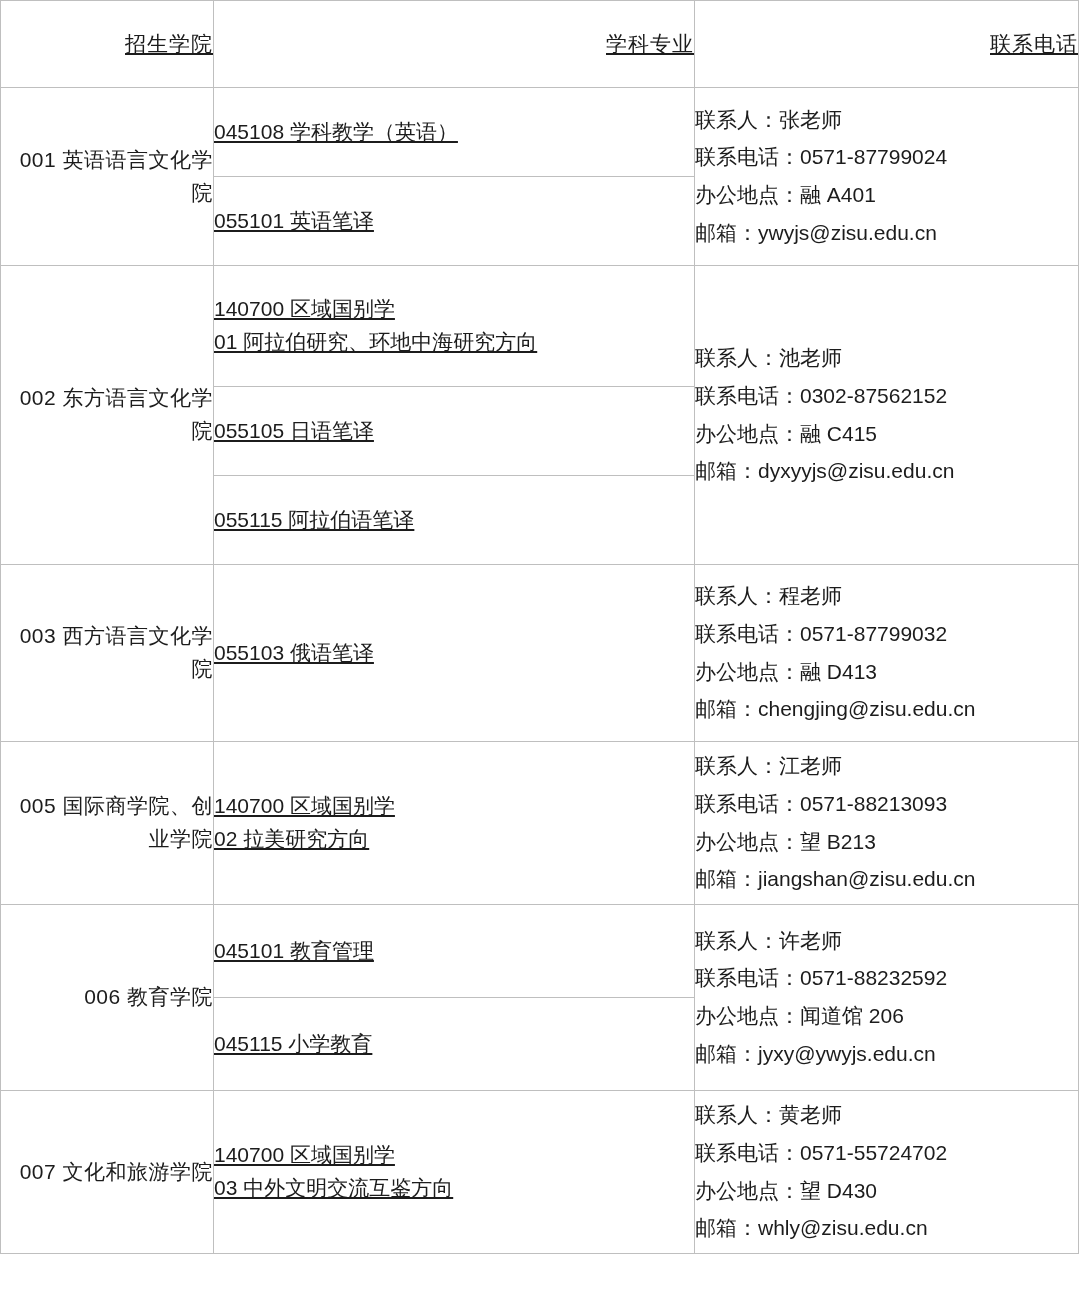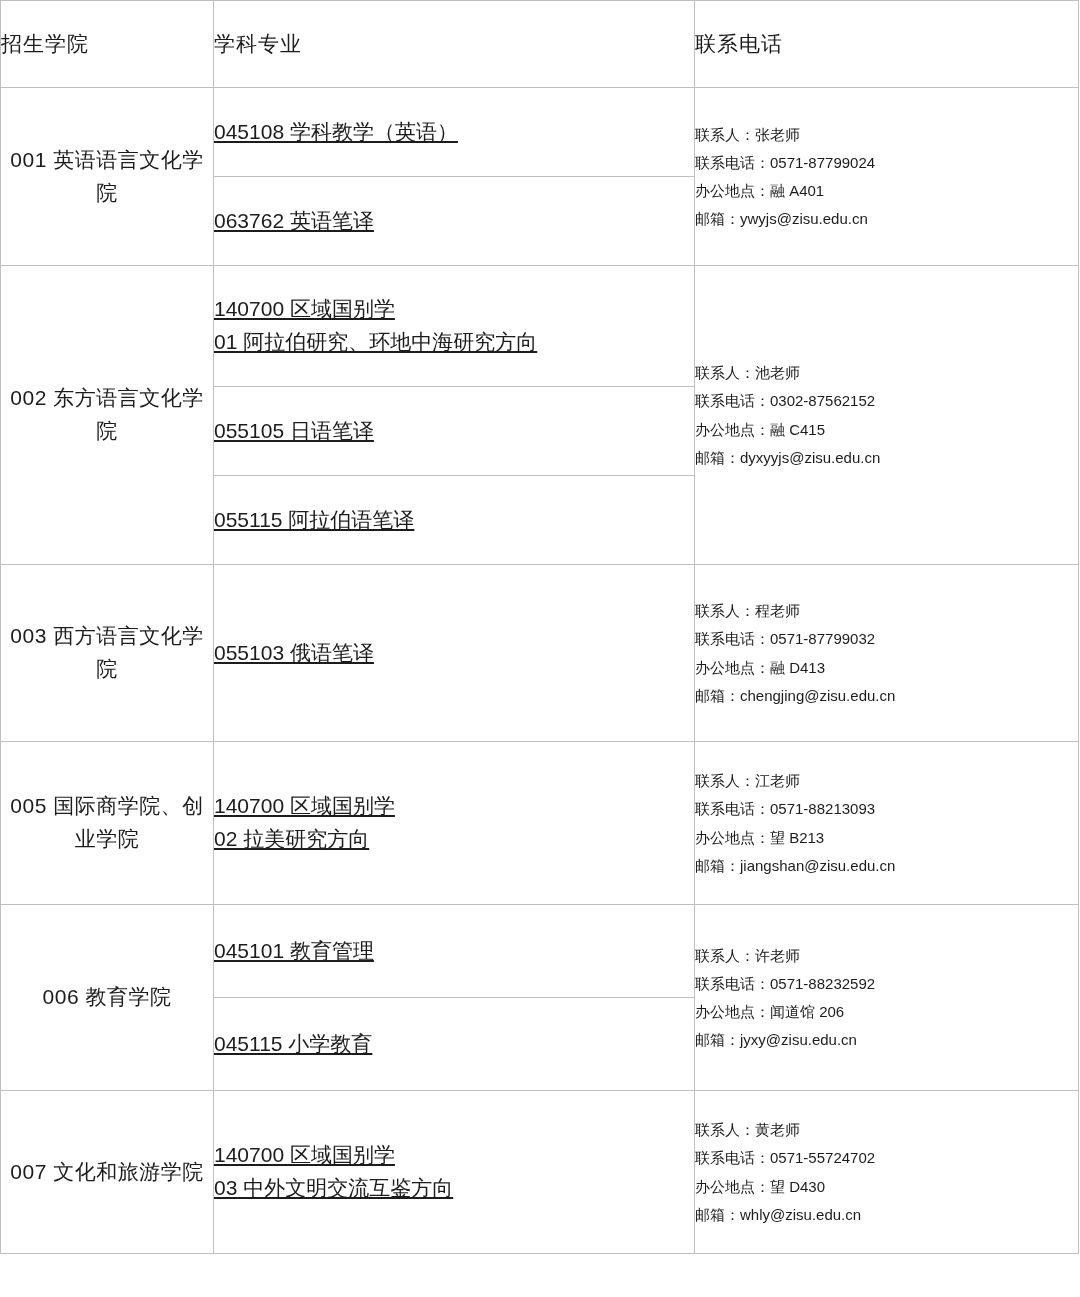--- a/index.html
+++ b/index.html
@@ -36,45 +36,46 @@
     line-height: 1.55;
     color: #1c1c1c;
   }
   
   col.c1 { width: 213px; }
   col.c2 { width: 481px; }
   col.c3 { width: 384px; }
 
   thead th {
     height: 86px;
-    text-align: left;
+    text-align: right;
     font-size: 22px;
     letter-spacing: 1px;
+    text-decoration: underline;
   }
   .college-cell {
     padding: 10px 14px 10px 14px;
-    text-align: center;
+    text-align: right;
     letter-spacing: 0.5px;
   }
   .major-cell {
     padding: 16px 18px;
     text-align: left;
   }
   .major-line { display: block; text-decoration: underline; }
   .major-line + .major-line { }
 
   .contact-cell {
     padding: 14px 16px 14px 18px;
     text-align: left;
   }
   .contact-line {
     display: block;
     white-space: nowrap;
     margin: 5px 0;
-    font-size: 15px;
+    font-size: 21px;
   }
   .contact-line .lbl { }
   .contact-line .val { }
 
   
   .r-h1 { height: 88px; }
   .r-h2 { height: 92px; }
   .r-tall { height: 120px; }
 </style>
 </head>
@@ -103,21 +104,21 @@
         </td>
         <td class="contact-cell" rowspan="2">
           <span class="contact-line"><span class="lbl">联系人：</span><span class="val">张老师</span></span>
           <span class="contact-line"><span class="lbl">联系电话：</span><span class="val">0571-87799024</span></span>
           <span class="contact-line"><span class="lbl">办公地点：</span><span class="val">融 A401</span></span>
           <span class="contact-line"><span class="lbl">邮箱：</span><span class="val">ywyjs@zisu.edu.cn</span></span>
         </td>
       </tr>
       <tr>
         <td class="major-cell r-h1">
-          <span class="major-line">063762 英语笔译</span>
+          <span class="major-line">055101 英语笔译</span>
         </td>
       </tr>
 
       <tr>
         <td class="college-cell" rowspan="3">002 东方语言文化学院</td>
         <td class="major-cell r-tall">
           <span class="major-line">140700 区域国别学</span>
           <span class="major-line">01 阿拉伯研究、环地中海研究方向</span>
         </td>
         <td class="contact-cell" rowspan="3">
@@ -167,21 +168,21 @@
 
       <tr>
         <td class="college-cell" rowspan="2">006 教育学院</td>
         <td class="major-cell r-h2">
           <span class="major-line">045101 教育管理</span>
         </td>
         <td class="contact-cell" rowspan="2">
           <span class="contact-line"><span class="lbl">联系人：</span><span class="val">许老师</span></span>
           <span class="contact-line"><span class="lbl">联系电话：</span><span class="val">0571-88232592</span></span>
           <span class="contact-line"><span class="lbl">办公地点：</span><span class="val">闻道馆 206</span></span>
-          <span class="contact-line"><span class="lbl">邮箱：</span><span class="val">jyxy@zisu.edu.cn</span></span>
+          <span class="contact-line"><span class="lbl">邮箱：</span><span class="val">jyxy@ywyjs.edu.cn</span></span>
         </td>
       </tr>
       <tr>
         <td class="major-cell r-h2">
           <span class="major-line">045115 小学教育</span>
         </td>
       </tr>
 
       <tr>
         <td class="college-cell">007 文化和旅游学院</td>

